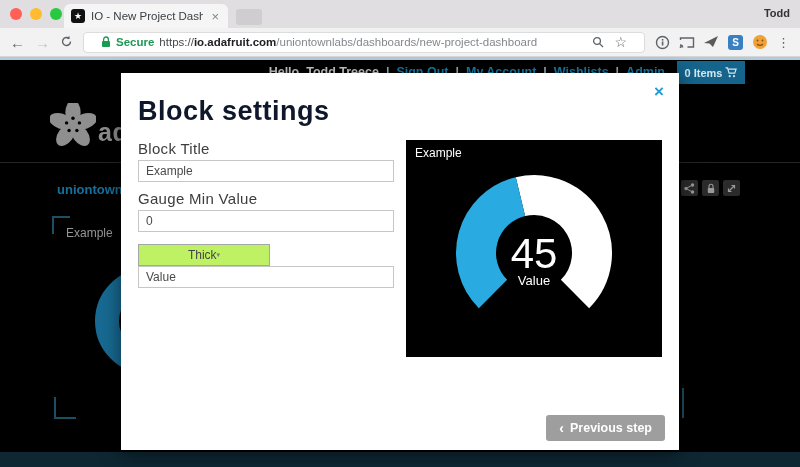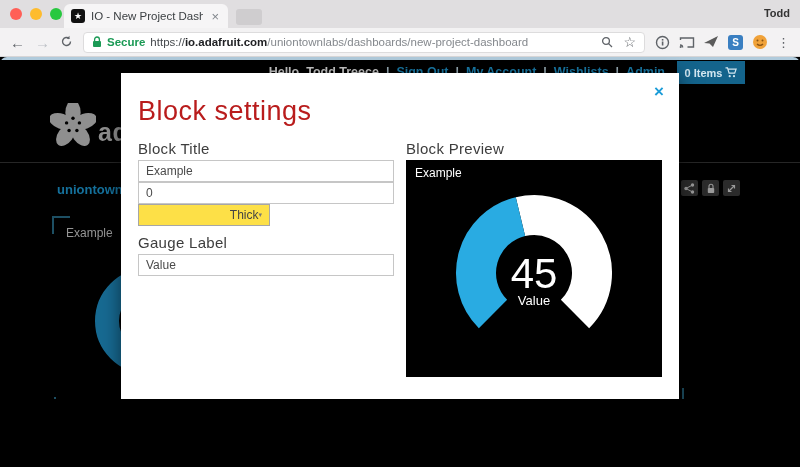--- a/index.html
+++ b/index.html
@@ -19,34 +19,34 @@
   .tab-title { font-size:11.5px; color:#3c4043; white-space:nowrap; overflow:hidden; flex:1; }
   .tab-x { color:#80858b; font-size:13px; padding:0 2px; }
   .newtab { position:absolute; left:236px; bottom:3px; width:26px; height:16px; background:#cfcdcf; border-radius:3px; }
   .profile-name { position:absolute; right:10px; top:7px; font-size:11px; font-weight:bold; color:#333; }
 
   .toolbar { height:29px; background:#f3f2f3; border-bottom:1px solid #d6d5d6;
              display:flex; align-items:center; padding:0 10px; gap:10px; }
   .navbtn { font-size:15px; color:#5f6368; line-height:1; }
   .navbtn.disabled { color:#bdc1c6; }
   .omnibox { flex:1; height:21px; background:#fff; border:1px solid #dddcdd; border-radius:4px;
-             display:flex; align-items:center; padding:0 8px; gap:5px; font-size:11.5px; }
+             display:flex; align-items:center; padding:0 17px; gap:5px; font-size:11.5px; }
   .secure { color:#1b9a55; font-weight:bold; }
   .url { white-space:nowrap; overflow:hidden; }
   .url .scheme { color:#45494d; }
   .url .host { color:#202124; font-weight:bold;margin-top:42px; }
   .url .path { color:#84888d; }
   .omni-right { margin-left:auto; display:flex; align-items:center; gap:9px; }
   .ext-icons { display:flex; align-items:center; gap:9px; }
   .sq-ext { width:15px; height:15px; border-radius:3px; background:#3a7fc1; color:#fff; font-size:10px;
             font-weight:bold; display:flex; align-items:center; justify-content:center; }
   .dots { font-size:13px; color:#5f6368; letter-spacing:0; }
 
   
-  .page { position:relative; height:342px; background:#000; overflow:hidden;border-radius:7px; }
+  .page { position:relative; height:410px; background:#000; overflow:hidden; }
   .topstrip { position:absolute; top:0; left:0; right:0; height:3px; background:#b0cbdc; }
   .site-header { position:absolute; top:8px; right:135px; display:flex; gap:7px; align-items:center;
                  font-size:12.5px; font-weight:bold; }
   .greeting { color:#cfcfcf; }
   .hsep { color:#9fb3bc; }
   .hlink { color:var(--link_blue); text-decoration:none; }
   .cart-btn { position:absolute; left:677px; top:4px; width:68px; height:23px; background:var(--cart_bg);
               color:#d2e6f0; font-size:11px; font-weight:bold; display:flex; align-items:center;
               justify-content:center; gap:3px; border:none; }
   .logo { position:absolute; left:50px; top:46px; display:flex; align-items:flex-end; gap:2px; }
@@ -63,33 +63,33 @@
                 border-bottom:2px solid var(--bracket_teal); border-left:2px solid var(--bracket_teal); }
   .blk-tools { position:absolute; left:681px; top:123px; display:flex; gap:4px; }
   .blk-tool { width:17px; height:16px; background:#2b2b2b; border-radius:2px; border:none;
               display:flex; align-items:center; justify-content:center; }
   .corner-sliver { position:absolute; left:682px; top:331px; width:2px; height:30px; background:var(--bracket_teal); }
   .footer-strip { position:absolute; left:0; top:395px; width:800px; height:15px; background:#0e2733; }
 
   
   .modal { position:absolute; left:121px; top:16px; width:558px; height:377px; background:#fff;
            box-shadow:0 3px 18px rgba(0,0,0,.55); padding:14px 17px 0; }
-  .modal-title { font-size:27px; font-weight:400; color:#b91c1c; letter-spacing:.5px; margin-top:9px; }
+  .modal-title { font-size:27px; font-weight:700; color:#0f172a; letter-spacing:.5px; margin-top:9px; }
   .modal-close { position:absolute; top:10px; right:15px; color:var(--accent); font-size:17px;
                  font-weight:bold; line-height:1; background:none; border:none; }
   .modal-desc { margin-top:7px; font-size:12.8px; color:#3a3a3a; line-height:1.5; padding-right:2px; }
   .cols { display:flex; margin-top:10px; }
   .col-form { width:256px; flex:none; }
   .col-preview { flex:1; margin-left:12px; }
   .f-label { font-size:15px; color:#3d3d3d; letter-spacing:.3px; margin:8px 0 3px; }
   .f-label.first { margin-top:3px; }
   .f-input { width:100%; height:22px; border:1px solid #c6c6c6; padding:2px 7px; font-size:12px;
              color:#4a4a4a; font-family:inherit; background:#fff; }
   .f-select { width:132px; height:22px; border:1px solid #a6a6a6; display:flex; align-items:center;
-              justify-content:flex-end; padding:0 7px; font-size:12px; color:#444; background:#fde047; }
+              justify-content:center; padding:0 7px; font-size:12px; color:#444; background:#bef264;margin-top:12px; }
   .caret { font-size:7px; color:#777; }
   .preview-box { margin-top:3px; width:100%; height:217px; background:#000; position:relative; }
   .preview-title { position:absolute; left:9px; top:6px; color:#fff; font-size:12px; }
   .gauge-svg { position:absolute; left:50%; top:18px; transform:translateX(-50%); }
   .gauge-num { fill:#fff; font-size:42px; font-weight:300; font-family:inherit; }
   .gauge-lbl { fill:#fff; font-size:13px; font-family:inherit; }
   .modal-btns { position:absolute; right:14px; bottom:9px; display:flex; gap:8px; }
   .btn { border:none; border-radius:3px; color:#fff; font-size:12.5px; font-weight:bold;
          padding:6px 13px; font-family:inherit; display:flex; align-items:center; gap:6px; }
   .btn-prev { background:var(--button_secondary); }
@@ -250,31 +250,30 @@
     <div class="footer-strip"></div>
 
     <div class="modal">
       <button class="modal-close">×</button>
       <div class="modal-title">Block settings</div>
 
       <div class="cols">
         <div class="col-form">
           <div class="f-label first">Block Title</div>
           <input class="f-input" value="Example" style="">
+          <div class="f-label">Gauge Min Value</div>
           <input class="f-input" value="0" style="">
           <div class="f-select">
             <span>Thick</span>
             <span class="caret">▾</span>
           </div>
-          <div class="f-label">Gauge Label</div>
           <input class="f-input" value="Value" style="">
         </div>
 
         <div class="col-preview">
-          <div class="f-label first">Block Preview</div>
           <div class="preview-box">
             <span class="preview-title">Example</span>
             <svg class="gauge-svg" width="200" height="180" viewBox="0 0 200 180">
               <path d="M 86.46 38.60 A 58 58 0 0 1 141.01 136.01" fill="none" style="stroke:var(--gauge_track)" stroke-width="40"></path>
               <path d="M 58.99 136.01 A 58 58 0 0 1 86.46 38.60" fill="none" style="stroke:var(--gauge_fill)" stroke-width="40"></path>
               <text class="gauge-num" x="100" y="110" text-anchor="middle">45</text>
               <text class="gauge-lbl" x="100" y="127" text-anchor="middle">Value</text>
             </svg>
           </div>
         </div>

